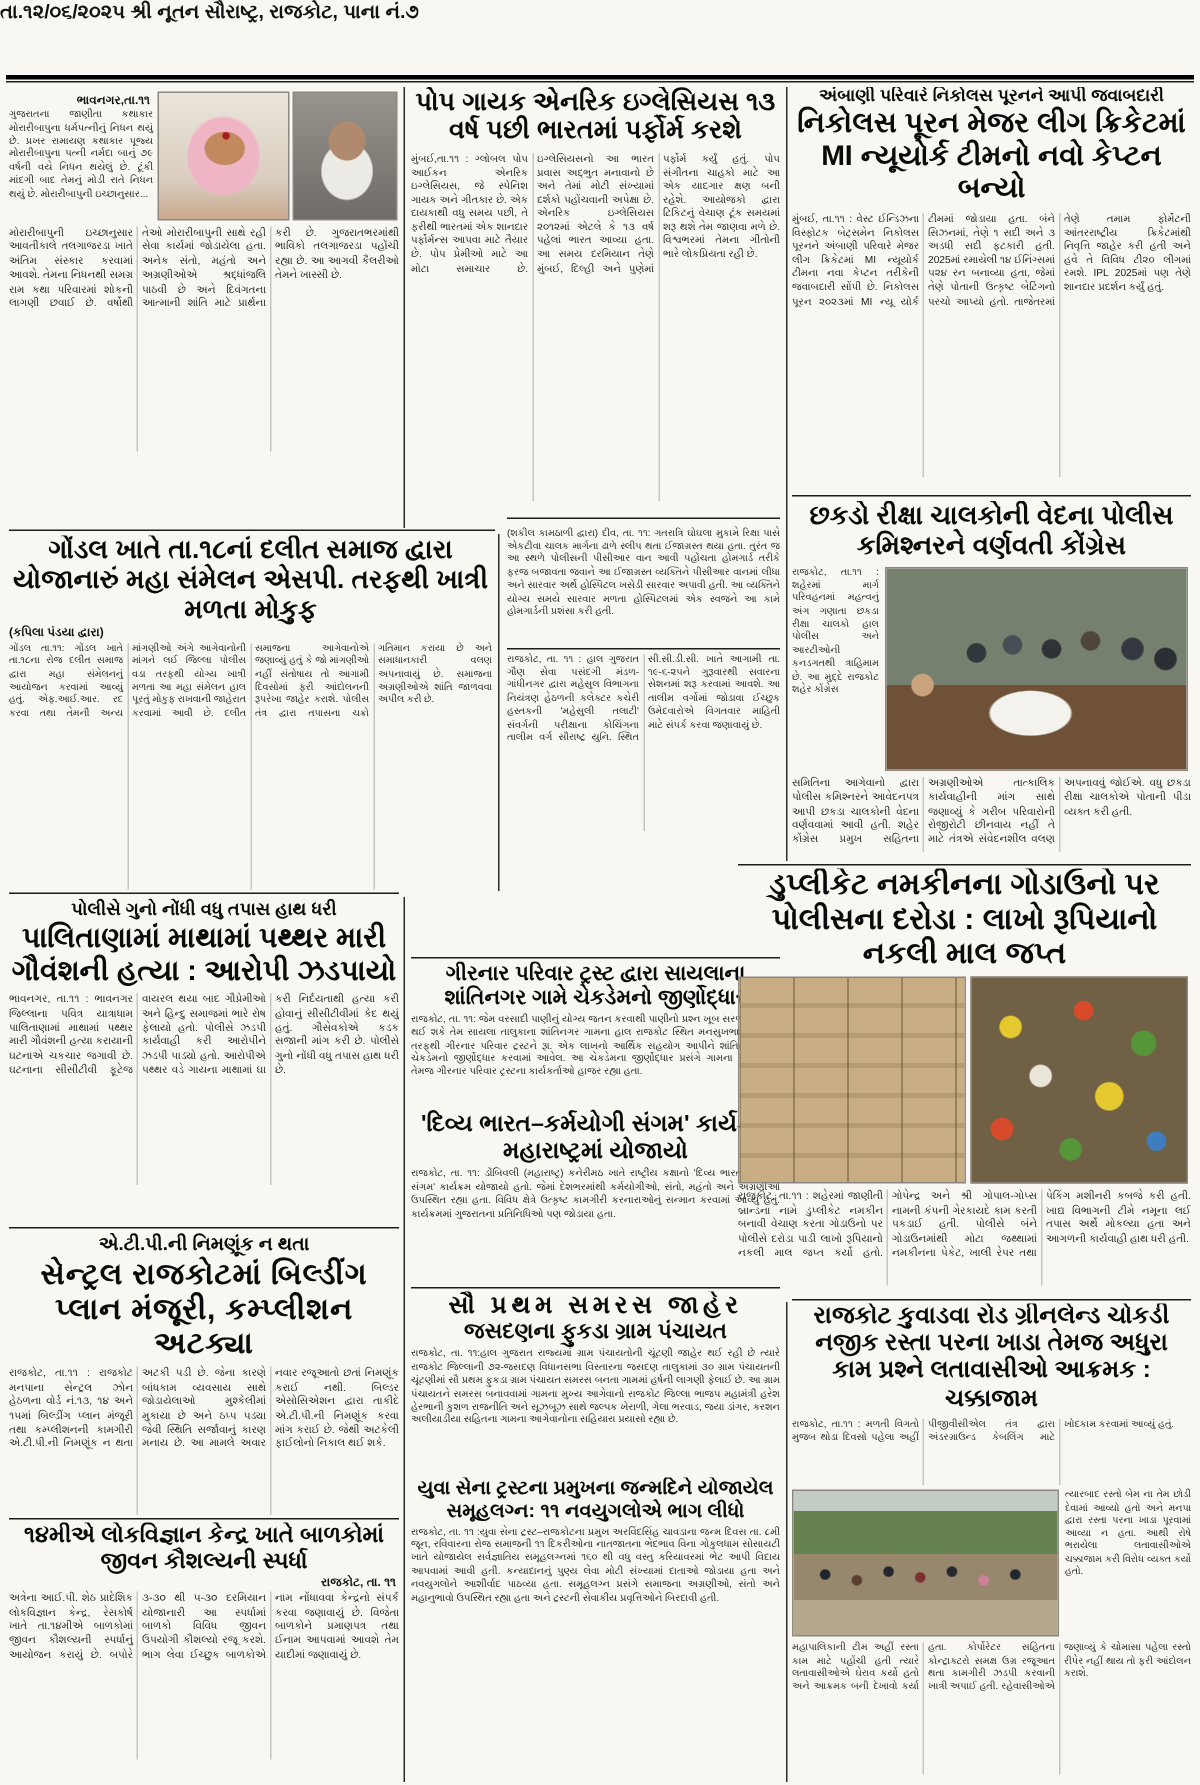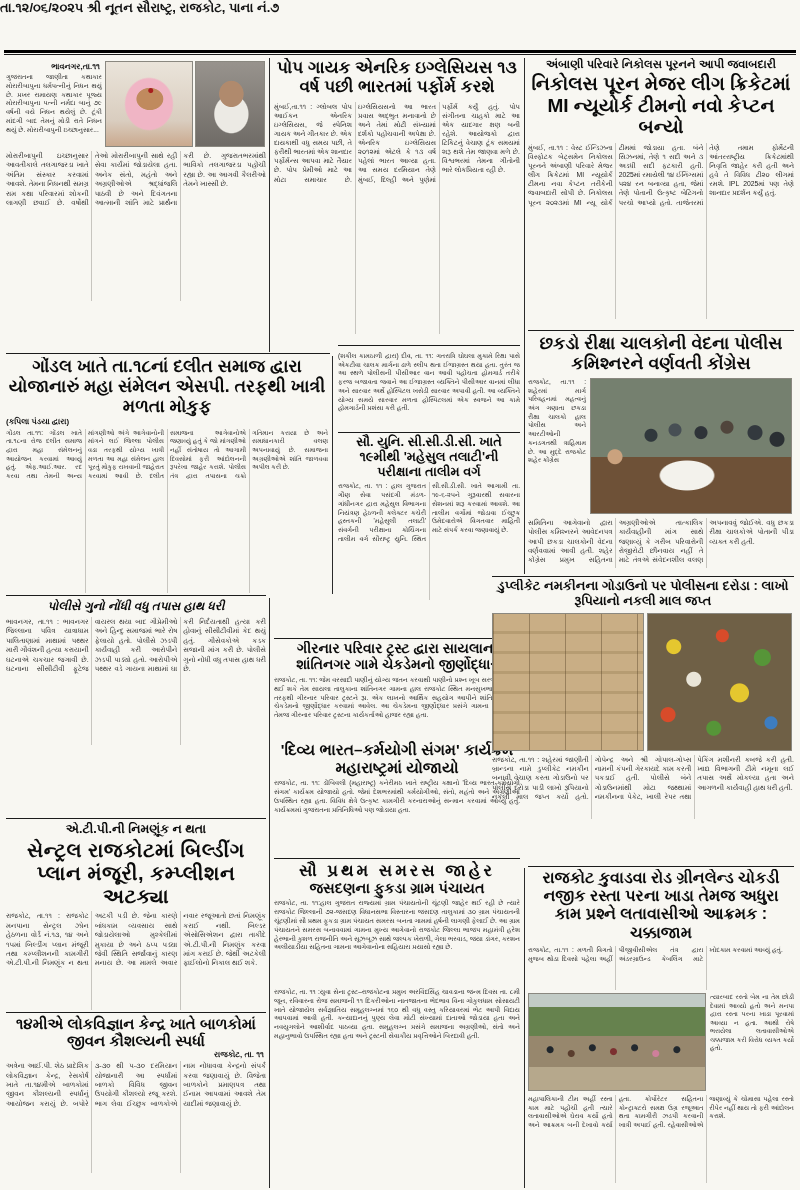--- a/index.html
+++ b/index.html
@@ -122,38 +122,38 @@
 
   <div class="sec" style="left:6px;top:357px;width:322px;height:236px;">
     <div class="hl" style="font-size:17.5px;">ગોંડલ ખાતે  તા.૧૮નાં દલીત સમાજ દ્વારા યોજાનારું મહા સંમેલન એસપી. તરફથી ખાત્રી મળતા મોકુફ</div>
     <div class="credit">(કપિલા પંડયા દ્વારા)</div>
     <div class="body c4" style="margin-top:2px;height:168px;font-size:6.4px;">ગોંડલ તા.૧૧: ગોંડલ ખાતે તા.૧૮ના રોજ દલીત સમાજ દ્વારા મહા સંમેલનનું આયોજન કરવામાં આવ્યું હતું. એફ.આઈ.આર. રદ કરવા તથા તેમની અન્ય માંગણીઓ અંગે આગેવાનોની માંગને લઈ જિલ્લા પોલીસ વડા તરફથી યોગ્ય ખાત્રી મળતા આ મહા સંમેલન હાલ પૂરતું મોકુફ રાખવાની જાહેરાત કરવામાં આવી છે. દલીત સમાજના આગેવાનોએ જણાવ્યું હતું કે જો માંગણીઓ નહીં સંતોષાય તો આગામી દિવસોમાં ફરી આંદોલનની રૂપરેખા જાહેર કરાશે. પોલીસ તંત્ર દ્વારા તપાસના ચક્રો ગતિમાન કરાયા છે અને સમાધાનકારી વલણ અપનાવાયું છે. સમાજના અગ્રણીઓએ શાંતિ જાળવવા અપીલ કરી છે.</div>
   </div>
 
   <div class="sec" style="left:338px;top:349px;width:182px;height:294px;">
     <div class="body" style="margin-top:3px;height:78px;font-size:6.5px;">(શકીલ કામઠાળી દ્વારા) દીવ, તા. ૧૧: ગતરાત્રિ ઘોઘલા મુકામે રિક્ષા પાસે એકટીવા ચાલક માર્ગના ઢાળે સ્લીપ થતા ઈજાગ્રસ્ત થયા હતા. તુરંત જ આ સ્થળે પોલીસની પીસીઆર વાન આવી પહોંચતા હોમગાર્ડ તરીકે ફરજ બજાવતા જવાને આ ઈજાગ્રસ્ત વ્યક્તિને પીસીઆર વાનમાં લીધા અને સારવાર અર્થે હોસ્પિટલ ખસેડી સારવાર અપાવી હતી. આ વ્યક્તિને યોગ્ય સમયે સારવાર મળતા હોસ્પિટલમાં એક સ્વજને આ કામે હોમગાર્ડની પ્રશંસા કરી હતી.</div>
     <div class="hr1" style="position:static;margin:2px 0;"></div>
-    <div class="hl" style="font-size:13px;">સૌ. યુનિ. સી.સી.ડી.સી. ખાતે ૧૯મીથી 'મહેસુલ તલાટી'ની પરીક્ષાના તાલીમ વર્ગ</div>
     <div class="body c2" style="margin-top:3px;height:118px;font-size:6.5px;">રાજકોટ, તા. ૧૧ : હાલ ગુજરાત ગૌણ સેવા પસંદગી મંડળ-ગાંધીનગર દ્વારા મહેસુલ વિભાગના નિયંત્રણ હેઠળની કલેક્ટર કચેરી હસ્તકની 'મહેસુલી તલાટી' સંવર્ગની પરીક્ષાના કોચિંગના તાલીમ વર્ગ સૌરાષ્ટ્ર યુનિ. સ્થિત સી.સી.ડી.સી. ખાતે આગામી તા. ૧૯-૬-૨૫ને ગુરૂવારથી સવારના સેશનમાં શરૂ કરવામાં આવશે. આ તાલીમ વર્ગોમાં જોડાવા ઈચ્છુક ઉમેદવારોએ વિગતવાર માહિતી માટે સંપર્ક કરવા જણાવાયું છે.</div>
   </div>
 
   <div class="sec" style="left:6px;top:599px;width:260px;height:216px;">
-    <div class="kick" style="font-size:12px;font-style:italic;">પોલીસે ગુનો નોંધી વધુ તપાસ હાથ ધરી</div>
+    <div class="kick" style="font-size:12px;">પોલીસે ગુનો નોંધી વધુ તપાસ હાથ ધરી</div>
+    <div class="hl" style="font-size:19px;margin-top:2px;">પાલિતાણામાં માથામાં પથ્થર મારી ગૌવંશની હત્યા : આરોપી ઝડપાયો</div>
     <div class="body c3" style="margin-top:4px;height:128px;">ભાવનગર, તા.૧૧ : ભાવનગર જિલ્લાના પવિત્ર યાત્રાધામ પાલિતાણામાં માથામાં પથ્થર મારી ગૌવંશની હત્યા કરાયાની ઘટનાએ ચકચાર જગાવી છે. ઘટનાના સીસીટીવી ફૂટેજ વાયરલ થયા બાદ ગૌપ્રેમીઓ અને હિન્દુ સમાજમાં ભારે રોષ ફેલાયો હતો. પોલીસે ઝડપી કાર્યવાહી કરી આરોપીને ઝડપી પાડ્યો હતો. આરોપીએ પથ્થર વડે ગાયના માથામાં ઘા કરી નિર્દયતાથી હત્યા કરી હોવાનું સીસીટીવીમાં કેદ થયું હતું. ગૌસેવકોએ કડક સજાની માંગ કરી છે. પોલીસે ગુનો નોંધી વધુ તપાસ હાથ ધરી છે.</div>
   </div>
 
   <div class="sec" style="left:274px;top:641px;width:246px;height:214px;">
     <div class="hl" style="font-size:14px;">ગીરનાર પરિવાર ટ્રસ્ટ દ્વારા સાયલાના શાંતિનગર ગામે ચેકડેમનો જીર્ણોદ્ધાર</div>
     <div class="body" style="margin-top:3px;height:62px;font-size:6.6px;">રાજકોટ, તા. ૧૧: જેમ વરસાદી પાણીનું યોગ્ય જતન કરવાથી પાણીનો પ્રશ્ન ખૂબ સરળતાથી હલ થઈ શકે તેમ સાયલા તાલુકાના શાંતિનગર ગામના હાલ રાજકોટ સ્થિત મનસુખભાઈ મીરાણી તરફથી ગીરનાર પરિવાર ટ્રસ્ટને રૂા. એક લાખનો આર્થિક સહયોગ આપીને શાંતિનગર ગામે ચેકડેમનો જીર્ણોદ્ધાર કરવામાં આવેલ. આ ચેકડેમના જીર્ણોદ્ધાર પ્રસંગે ગામના અગ્રણીઓ તેમજ ગીરનાર પરિવાર ટ્રસ્ટના કાર્યકર્તાઓ હાજર રહ્યા હતા.</div>
     <div class="hl" style="font-size:15.5px;margin-top:3px;">'દિવ્ય ભારત–કર્મયોગી સંગમ' કાર્યક્રમ મહારાષ્ટ્રમાં યોજાયો</div>
     <div class="body" style="margin-top:3px;height:56px;font-size:6.6px;">રાજકોટ, તા. ૧૧: ડોંબિવલી (મહારાષ્ટ્ર) કનેરીમઠ ખાતે રાષ્ટ્રીય કક્ષાનો 'દિવ્ય ભારત-કર્મયોગી સંગમ' કાર્યક્રમ યોજાયો હતો. જેમાં દેશભરમાંથી કર્મયોગીઓ, સંતો, મહંતો અને અગ્રણીઓ ઉપસ્થિત રહ્યા હતા. વિવિધ ક્ષેત્રે ઉત્કૃષ્ટ કામગીરી કરનારાઓનું સન્માન કરવામાં આવ્યું હતું. કાર્યક્રમમાં ગુજરાતના પ્રતિનિધિઓ પણ જોડાયા હતા.</div>
   </div>
 
   <div class="sec" style="left:492px;top:579px;width:302px;height:284px;">
-    <div class="hl" style="font-size:13px;">ડુપ્લીકેટ નમકીનના ગોડાઉનો પર પોલીસના દરોડા : લાખો રૂપિયાનો નકલી માલ જપ્ત</div>
+    <div class="hl" style="font-size:20px;">ડુપ્લીકેટ નમકીનના ગોડાઉનો પર પોલીસના દરોડા : લાખો રૂપિયાનો નકલી માલ જપ્ત</div>
     <div style="display:flex;gap:3px;margin-top:4px;">
       <div class="photo ph-boxes" style="width:150px;height:136px;"></div>
       <div class="photo ph-packets" style="width:143px;height:136px;"></div>
     </div>
     <div class="body c3" style="margin-top:4px;height:64px;">રાજકોટ, તા.૧૧ : શહેરમાં જાણીતી બ્રાન્ડના નામે ડુપ્લીકેટ નમકીન બનાવી વેચાણ કરતા ગોડાઉનો પર પોલીસે દરોડા પાડી લાખો રૂપિયાનો નકલી માલ જપ્ત કર્યો હતો. ગોપેન્દ્ર અને શ્રી ગોપાલ-ગોપ્સ નામની કંપની ગેરકાયદે કામ કરતી પકડાઈ હતી. પોલીસે બંને ગોડાઉનમાંથી મોટા જથ્થામાં નમકીનના પેકેટ, ખાલી રેપર તથા પેકિંગ મશીનરી કબજે કરી હતી. ખાદ્ય વિભાગની ટીમે નમૂના લઈ તપાસ અર્થે મોકલ્યા હતા અને આગળની કાર્યવાહી હાથ ધરી હતી.</div>
   </div>
 
   <div class="sec" style="left:6px;top:822px;width:260px;height:188px;">
     <div class="kick" style="font-size:12.5px;">એ.ટી.પી.ની નિમણૂંક ન થતા</div>
     <div class="hl" style="font-size:20px;margin-top:2px;letter-spacing:.5px;">સેન્ટ્રલ રાજકોટમાં બિલ્ડીંગ પ્લાન મંજૂરી, કમ્પ્લીશન અટક્યા</div>
@@ -166,20 +166,21 @@
     <div class="body c3" style="height:112px;">અત્રેના આઈ.પી. શેઠ પ્રાદેશિક લોકવિજ્ઞાન કેન્દ્ર, રેસકોર્ષ ખાતે તા.૧૪મીએ બાળકોમાં જીવન કૌશલ્યની સ્પર્ધાનું આયોજન કરાયું છે. બપોરે ૩-૩૦ થી ૫-૩૦ દરમિયાન યોજાનારી આ સ્પર્ધામાં બાળકો વિવિધ જીવન ઉપયોગી કૌશલ્યો રજૂ કરશે. ભાગ લેવા ઈચ્છુક બાળકોએ નામ નોંધાવવા કેન્દ્રનો સંપર્ક કરવા જણાવાયું છે. વિજેતા બાળકોને પ્રમાણપત્ર તથા ઈનામ આપવામાં આવશે તેમ યાદીમાં જણાવાયું છે.</div>
   </div>
 
   <div class="sec" style="left:274px;top:861px;width:246px;height:122px;">
     <div class="hl" style="font-size:16.5px;letter-spacing:3px;">સૌ પ્રથમ સમરસ જાહેર</div>
     <div class="hl" style="font-size:14.5px;">જસદણના ફુકડા ગ્રામ પંચાયત</div>
     <div class="body" style="margin-top:3px;height:74px;font-size:6.6px;">રાજકોટ, તા. ૧૧:હાલ ગુજરાત રાજ્યમાં ગ્રામ પંચાયતોની ચૂંટણી જાહેર થઈ રહી છે ત્યારે રાજકોટ જિલ્લાની ૭૨-જસદણ વિધાનસભા વિસ્તારના જસદણ તાલુકામાં ૩૦ ગ્રામ પંચાયતની ચૂંટણીમાં સૌ પ્રથમ ફુકડા ગ્રામ પંચાયત સમરસ બનતા ગામમાં હર્ષની લાગણી ફેલાઈ છે. આ ગ્રામ પંચાયતને સમરસ બનાવવામાં ગામના મુખ્ય આગેવાનો રાજકોટ જિલ્લા ભાજપ મહામંત્રી હરેશ હેરભાની કુશળ રાજનીતિ અને સૂઝબૂઝ સાથે જલ્પક ખેરાળી, ગેલા ભરવાડ, જયા ડાંગર, કરશન અલીયાડીયા સહિતના ગામના આગેવાનોના સહિયારા પ્રયાસો રહ્યા છે.</div>
   </div>
 
   <div class="sec" style="left:274px;top:985px;width:246px;height:202px;">
+    <div class="hl" style="font-size:13px;">યુવા સેના ટ્રસ્ટના પ્રમુખના જન્મદિને યોજાયેલ સમૂહલગ્ન: ૧૧ નવયુગલોએ ભાગ લીધો</div>
     <div class="body" style="margin-top:3px;height:152px;font-size:6.6px;">રાજકોટ, તા. ૧૧ :યુવા સેના ટ્રસ્ટ–રાજકોટના પ્રમુખ અરવિંદસિંહ ચાવડાના જન્મ દિવસ તા. ૮મી જૂન, રવિવારના રોજ સમાજની ૧૧ દિકરીઓના નાતજાતના ભેદભાવ વિના ગોકુલધામ સોસાયટી ખાતે યોજાયેલ સર્વજ્ઞાતિય સમૂહલગ્નમાં ૧૬૦ થી વધુ વસ્તુ કરિયાવરમાં ભેટ આપી વિદાય આપવામાં આવી હતી. કન્યાદાનનું પુણ્ય લેવા મોટી સંખ્યામાં દાતાઓ જોડાયા હતા અને નવયુગલોને આશીર્વાદ પાઠવ્યા હતા. સમૂહલગ્ન પ્રસંગે સમાજના અગ્રણીઓ, સંતો અને મહાનુભાવો ઉપસ્થિત રહ્યા હતા અને ટ્રસ્ટની સેવાકીય પ્રવૃત્તિઓને બિરદાવી હતી.</div>
   </div>
 
   <div class="sec" style="left:528px;top:869px;width:266px;height:318px;">
     <div class="hl" style="font-size:16px;">રાજકોટ કુવાડવા રોડ ગ્રીનલેન્ડ ચોકડી નજીક રસ્તા પરના ખાડા તેમજ અધુરા કામ પ્રશ્ને લતાવાસીઓ આક્રમક : ચક્કાજામ</div>
     <div class="body c3" style="margin-top:4px;height:44px;font-size:6.5px;">રાજકોટ, તા.૧૧ : મળતી વિગતો મુજબ થોડા દિવસો પહેલા અહીં પીજીવીસીએલ તંત્ર દ્વારા અંડરગ્રાઉન્ડ કેબલિંગ માટે ખોદકામ કરવામાં આવ્યું હતું.</div>
     <div style="display:flex;gap:4px;margin-top:3px;">
       <div class="photo ph-road" style="width:176px;height:96px;"></div>
       <div class="body" style="flex:1;font-size:6.4px;">ત્યારબાદ રસ્તો બેમ ના તેમ છોડી દેવામાં આવ્યો હતો અને મનપા દ્વારા રસ્તા પરના ખાડા પૂરવામાં આવ્યા ન હતા. આથી રોષે ભરાયેલા લતાવાસીઓએ ચક્કાજામ કરી વિરોધ વ્યક્ત કર્યો હતો.</div>
     </div>

